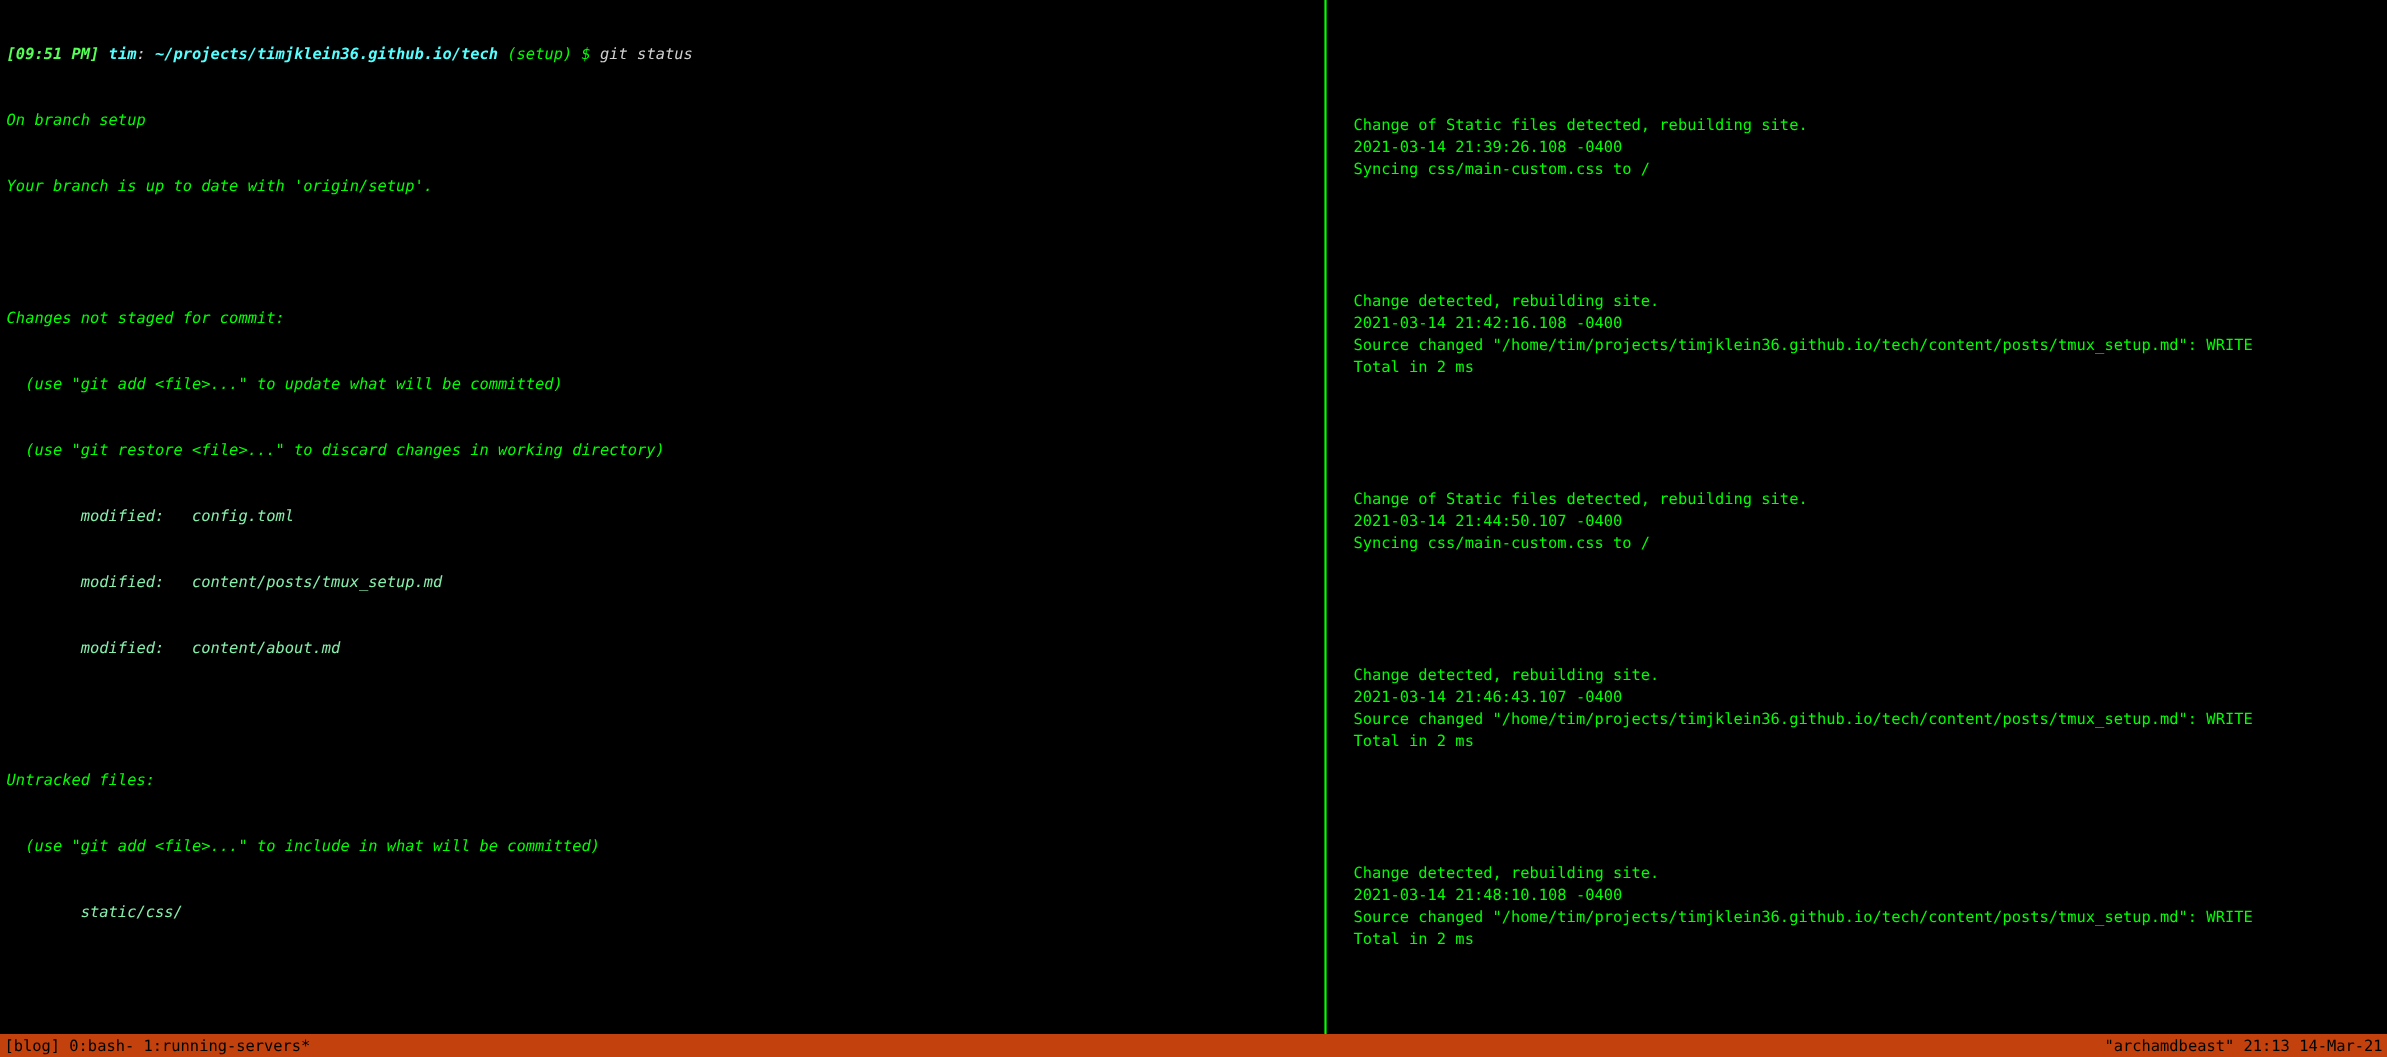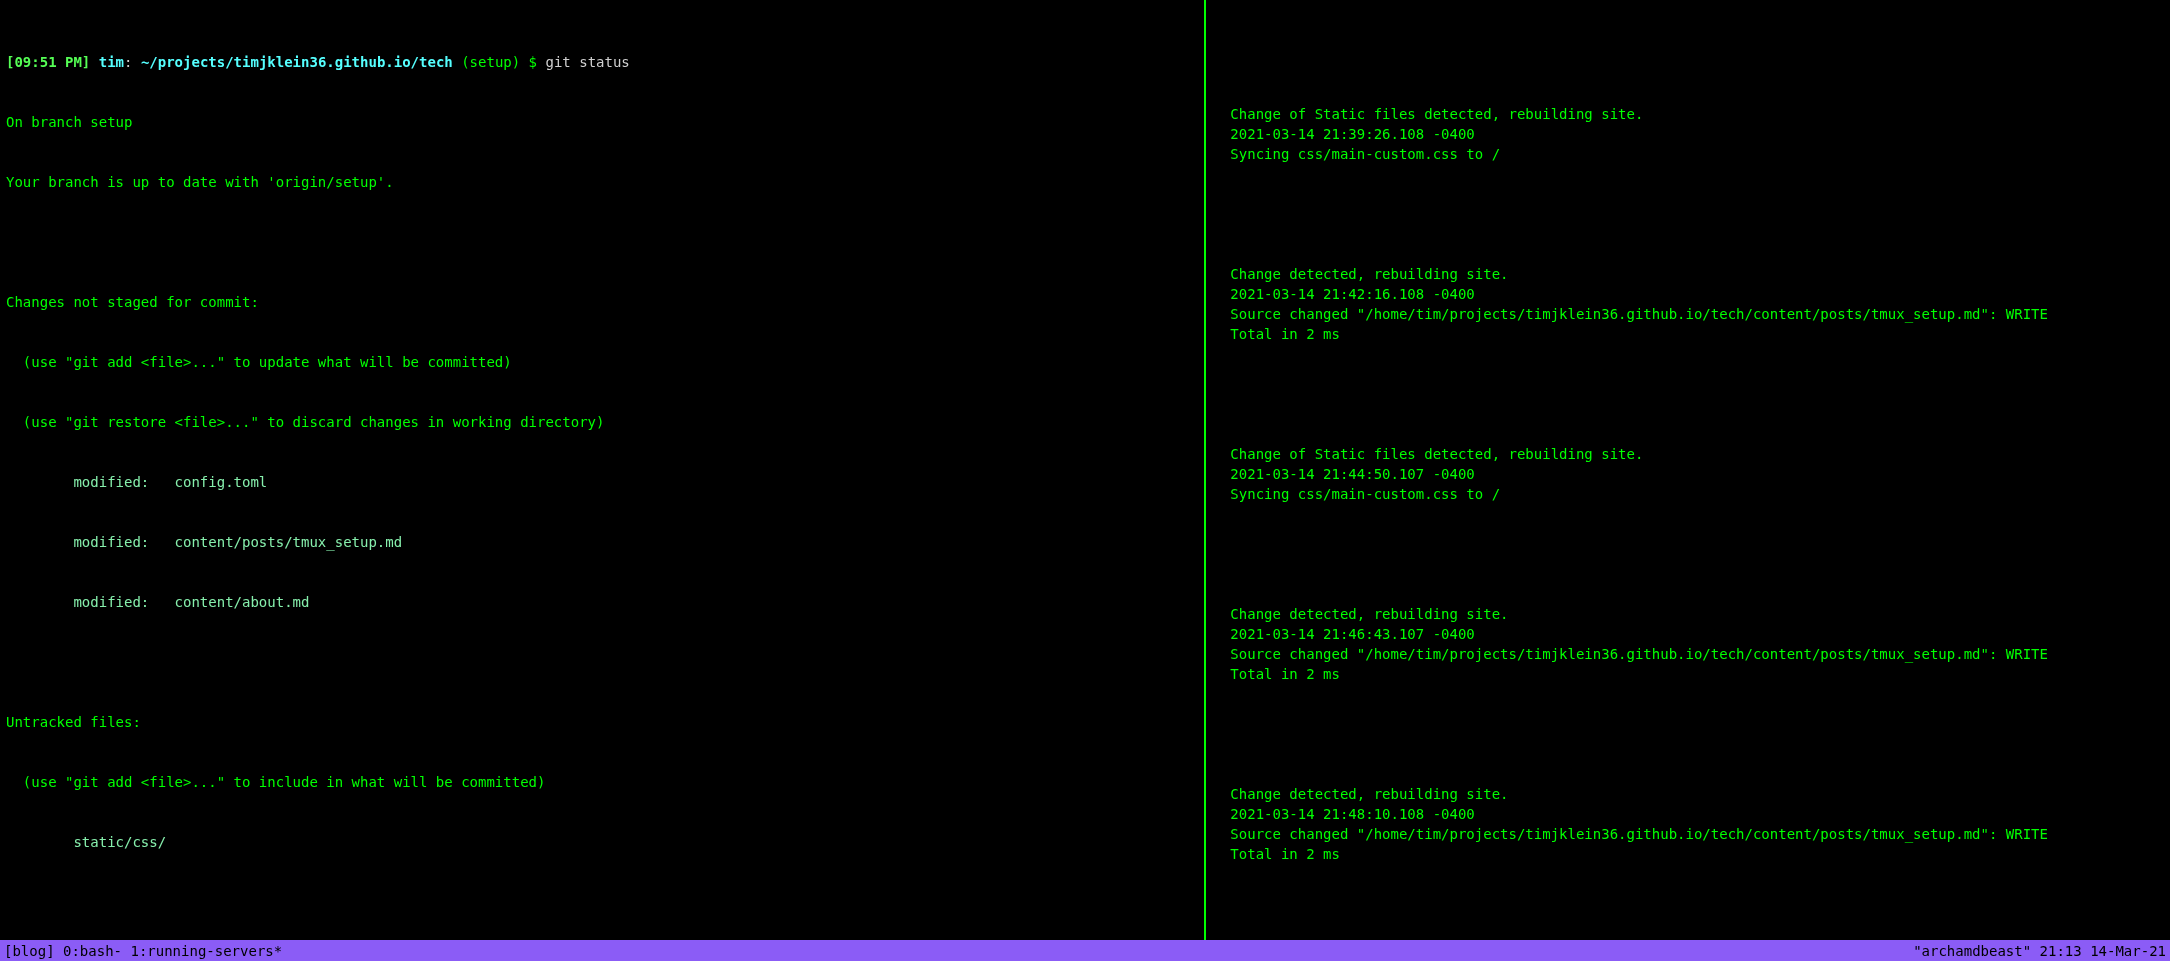--- a/index.html
+++ b/index.html
@@ -14,39 +14,40 @@
     display: flex;
     flex-direction: column;
   }
   .panes {
     flex: 1;
     display: flex;
     overflow: hidden;
   }
   .pane-left {
     width: 55.5%;
-    padding: 12px 6px;
+    padding: 0 6px;
     overflow: hidden;
     white-space: pre;
+    font-style: italic;
   }
   .divider {
     width: 2px;
     background: #00ff00;
   }
   .pane-right {
     flex: 1;
     padding: 4px 24px;
     overflow: hidden;
     white-space: pre-wrap;
     word-break: break-all;
     color: #00ff00;
   }
   .statusbar {
     height: 21px;
-    background: #8b5cf6;
+    background: #c2410c;
     color: #000;
     display: flex;
     align-items: center;
     padding: 0 4px;
     font-size: 14px;
     white-space: pre;
   }
   .status-left { flex: 1; }
   .status-right { }
   .green { color: #00ff00; }

